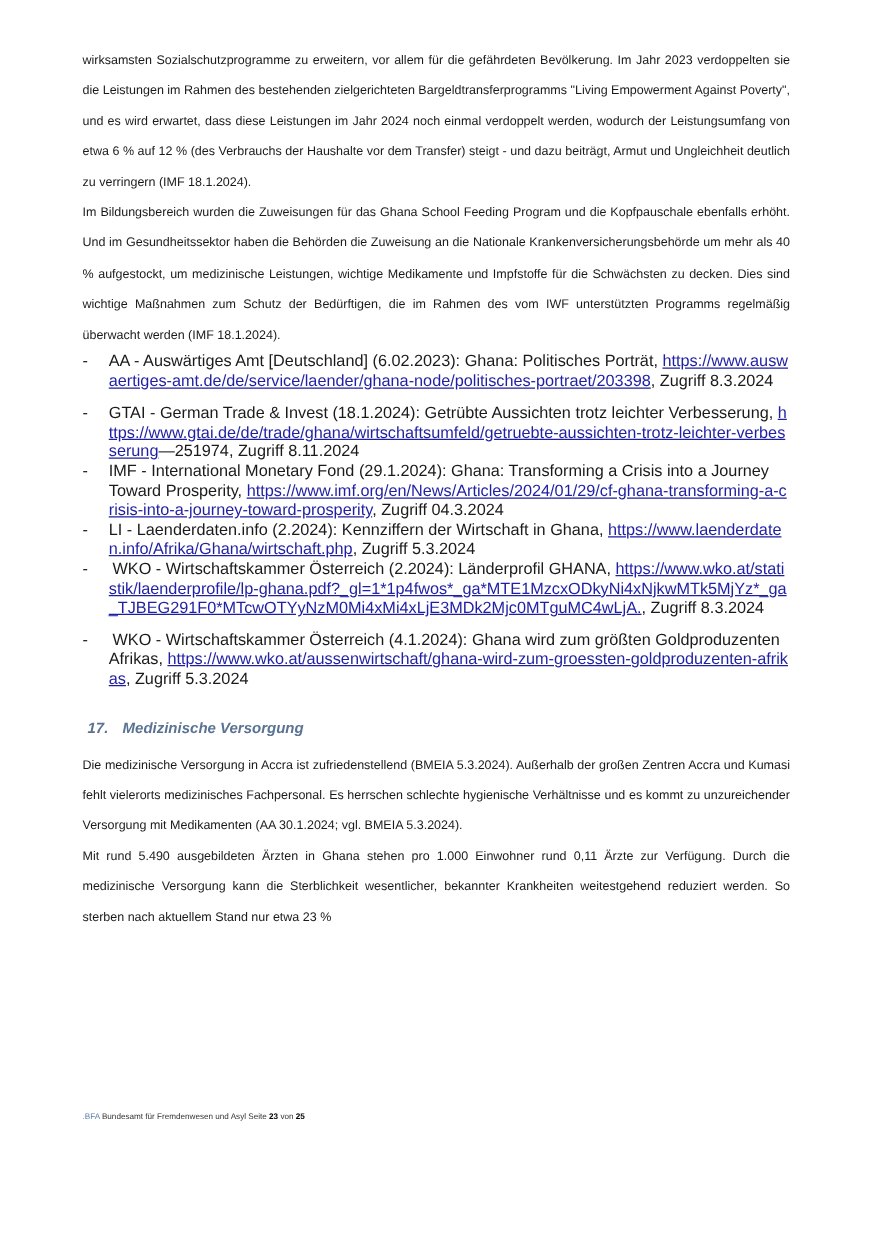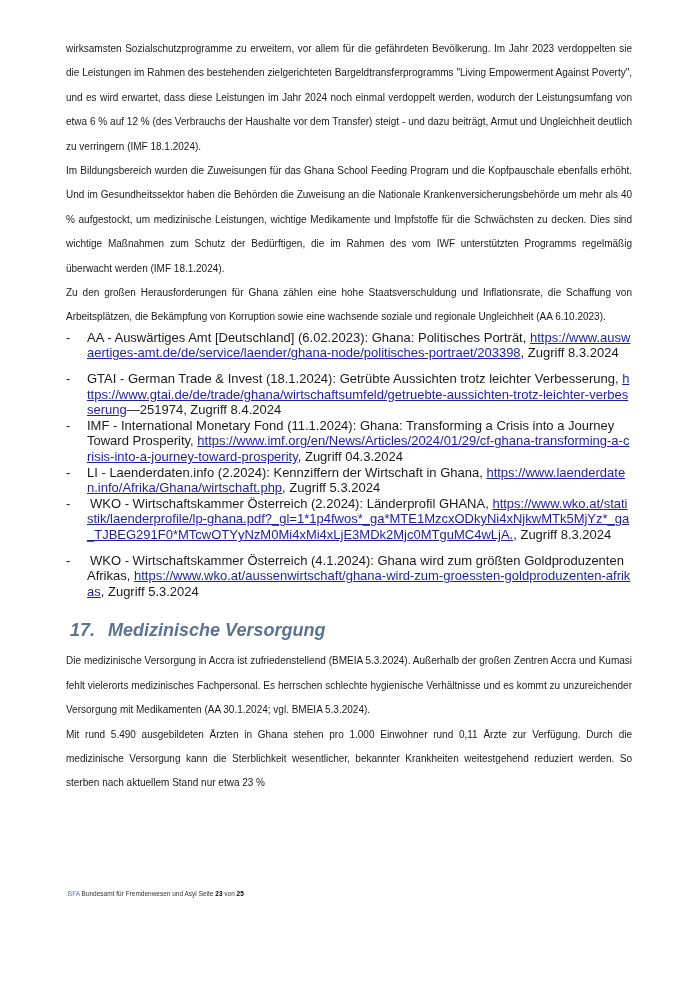--- a/index.html
+++ b/index.html
@@ -6,54 +6,53 @@
   body { width: 700px; height: 990px; position: relative; overflow: hidden; font-family: "Liberation Sans", sans-serif; color: #1a1a1a; }
   .page { position: absolute; left: 66px; top: 37px; width: 566px; }
   .para { font-size: 10px; line-height: 24.4px; text-align: justify; margin: 0; }
   .sources-title { font-size: 13.4px; text-decoration: underline; margin: 18px 0 6px 0; line-height: 18px; }
   ul.sources { list-style: none; margin: 0; padding: 0; }
   ul.sources li { position: relative; padding-left: 21px; font-size: 13px; line-height: 15.6px; margin: 0; }
   ul.sources li.gap { margin-top: 10px; }
   ul.sources li .dash { position: absolute; left: 0; top: 0; }
   ul.sources li.wko .body { padding-left: 3px; text-align: right; }
   a.link { color: #1f1fa3; text-decoration: underline; word-break: break-all; }
-  .heading { font-size: 18px; font-weight: bold; font-style: italic; color: #5a7392; margin: 22px 0 10px 4px; line-height: 18px; }
+  .heading { font-size: 12px; font-weight: bold; font-style: italic; color: #5a7392; margin: 22px 0 10px 4px; line-height: 18px; }
   .heading .num { margin-right: 8px; }
   .footer { position: absolute; left: 66px; top: 890px; font-size: 6.5px; color: #333; white-space: nowrap; }
   .footer .brand { color: #5a7aa8; }
   .footer b { color: #000; }
 </style>
 </head>
 <body>
 
 <div class="page">
   <p class="para">wirksamsten Sozialschutzprogramme zu erweitern, vor allem für die gefährdeten Bevölkerung. Im Jahr 2023 verdoppelten sie die Leistungen im Rahmen des bestehenden zielgerichteten Bargeldtransferprogramms "Living Empowerment Against Poverty", und es wird erwartet, dass diese Leistungen im Jahr 2024 noch einmal verdoppelt werden, wodurch der Leistungsumfang von etwa 6 % auf 12 % (des Verbrauchs der Haushalte vor dem Transfer) steigt - und dazu beiträgt, Armut und Ungleichheit deutlich zu verringern (IMF 18.1.2024).</p>
   <p class="para">Im Bildungsbereich wurden die Zuweisungen für das Ghana School Feeding Program und die Kopfpauschale ebenfalls erhöht. Und im Gesundheitssektor haben die Behörden die Zuweisung an die Nationale Krankenversicherungsbehörde um mehr als 40 % aufgestockt, um medizinische Leistungen, wichtige Medikamente und Impfstoffe für die Schwächsten zu decken. Dies sind wichtige Maßnahmen zum Schutz der Bedürftigen, die im Rahmen des vom IWF unterstützten Programms regelmäßig überwacht werden (IMF 18.1.2024).</p>
-  <p class="para">Zu den großen Herausforderungen für Ghana zählen eine hohe Staatsverschuldung und Inflationsrate, die Schaffung von Arbeitsplätzen, die Bekämpfung von Korruption sowie eine wachsende soziale und regionale Ungleichheit (AA 6.10.2023).</p>
 
 
   <ul class="sources">
     <li>
       <span class="dash">-</span>
       <span class="body">
         <span>AA - Auswärtiges Amt [Deutschland] (6.02.2023): Ghana: Politisches Porträt,</span>
         <a class="link">https://www.auswaertiges-amt.de/de/service/laender/ghana-node/politisches-portraet/203398</a><span>, Zugriff 8.3.2024</span>
       </span>
     </li>
     <li class="gap">
       <span class="dash">-</span>
       <span class="body">
         <span>GTAI - German Trade &amp; Invest (18.1.2024): Getrübte Aussichten trotz leichter Verbesserung,</span>
-        <a class="link">https://www.gtai.de/de/trade/ghana/wirtschaftsumfeld/getruebte-aussichten-trotz-leichter-verbesserung</a><span>—251974, Zugriff 8.4.2024</span>
+        <a class="link">https://www.gtai.de/de/trade/ghana/wirtschaftsumfeld/getruebte-aussichten-trotz-leichter-verbesserung</a><span>—251974, Zugriff 8.11.2024</span>
       </span>
     </li>
     <li>
       <span class="dash">-</span>
       <span class="body">
-        <span>IMF - International Monetary Fond (11.1.2024): Ghana: Transforming a Crisis into a Journey Toward Prosperity,</span>
+        <span>IMF - International Monetary Fond (29.1.2024): Ghana: Transforming a Crisis into a Journey Toward Prosperity,</span>
         <a class="link">https://www.imf.org/en/News/Articles/2024/01/29/cf-ghana-transforming-a-crisis-into-a-journey-toward-prosperity</a><span>, Zugriff 04.3.2024</span>
       </span>
     </li>
     <li>
       <span class="dash">-</span>
       <span class="body">
         <span>LI - Laenderdaten.info (2.2024): Kennziffern der Wirtschaft in Ghana,</span>
         <a class="link">https://www.laenderdaten.info/Afrika/Ghana/wirtschaft.php</a><span>, Zugriff 5.3.2024</span>
       </span>
     </li>

